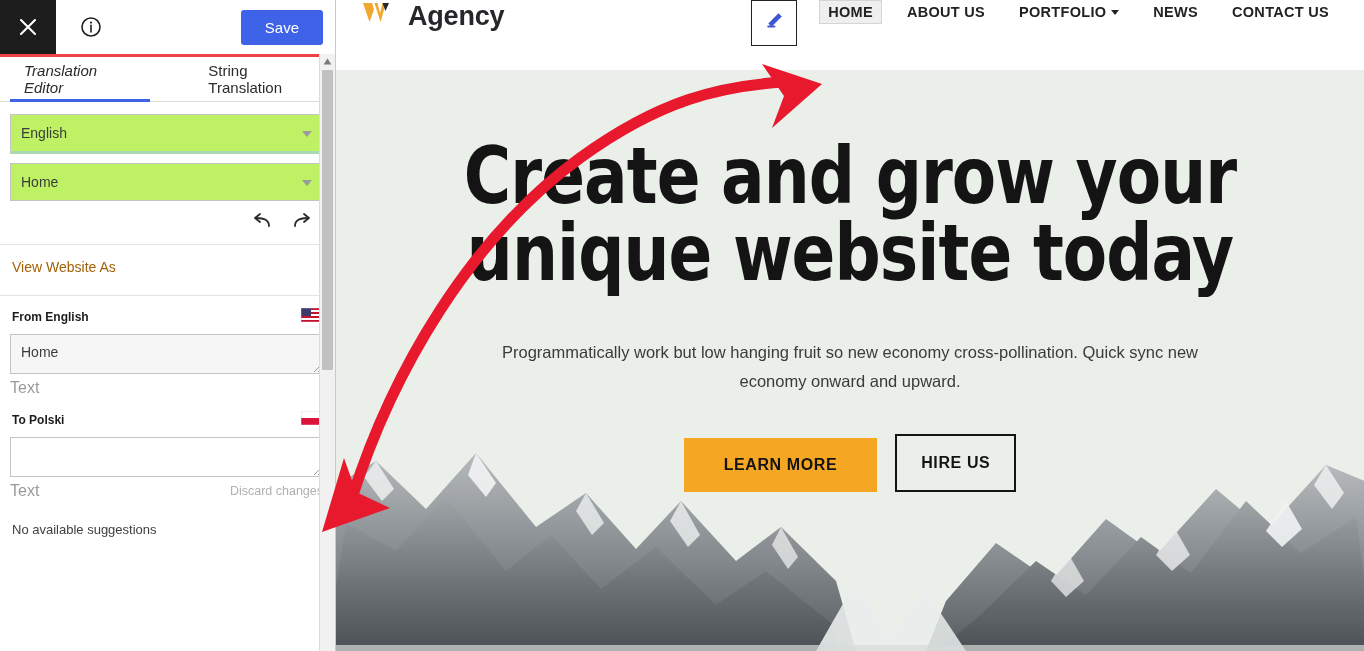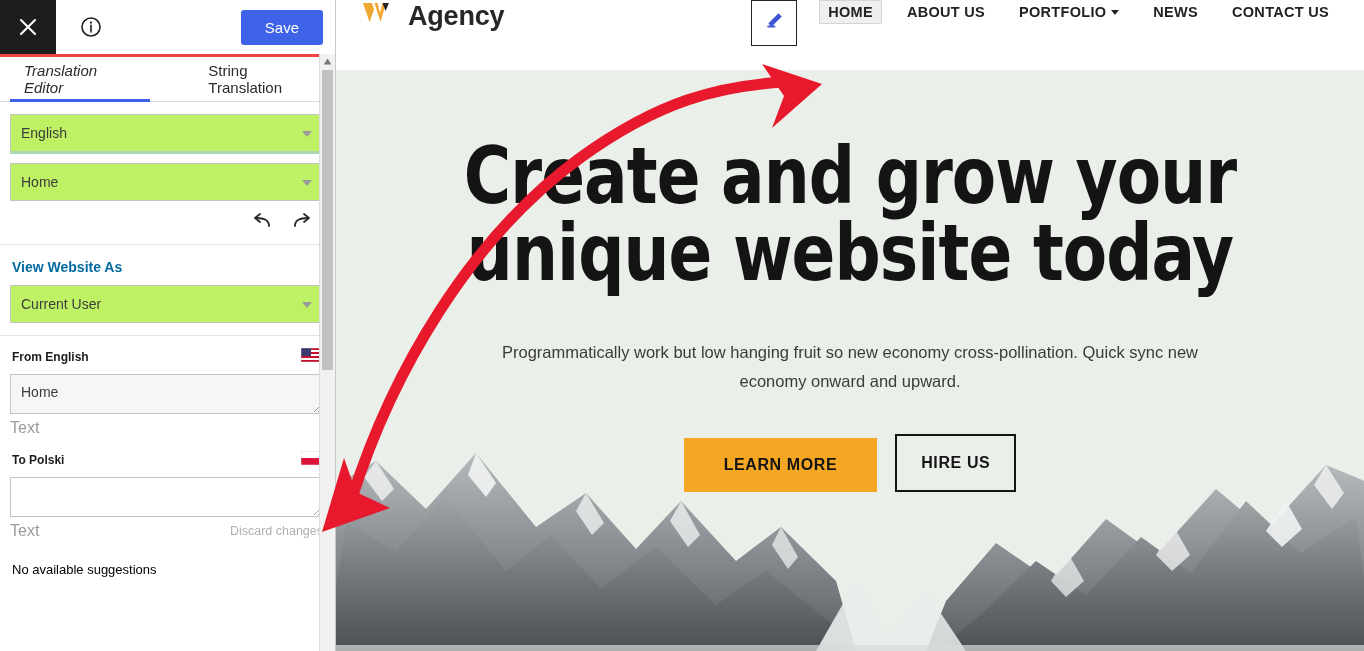--- a/index.html
+++ b/index.html
@@ -126,22 +126,22 @@
     display: flex;
     justify-content: flex-end;
     align-items: center;
     gap: 18px;
     padding: 2px 12px 4px 0;
   }
   .icon-btn { cursor: pointer; display:flex; }
 
   .sec-title {
     font-size: 14px;
-    font-weight: bold;
-    color: #0369a1;
+    font-weight: normal;
+    color: #a16207;
     margin: 2px 0 10px 2px;
   }
 
   .lang-head {
     display: flex;
     align-items: center;
     justify-content: space-between;
     margin: 0 2px 8px 2px;
   }
   .lang-head-label {
@@ -184,21 +184,21 @@
     font-size: 16px;
     color: #9a9a9a;
   }
   .discard {
     font-size: 12.5px;
     color: #b0b0b0;
     cursor: pointer;
   }
   .suggestions {
     font-size: 13px;
-    color: #000000;
+    color: #404040;
     margin: 22px 0 0 2px;
   }
 
   
   .sb-scroll {
     position: absolute;
     right: 0; top: 54px;
     width: 16px;
     height: 597px;
     background: #f1f1f1;
@@ -421,24 +421,20 @@
           <svg width="22" height="18" viewBox="0 0 22 18" aria-hidden="true">
             <path d="M4 14 C4 8 9 6 17 6" stroke="#2a2a2a" stroke-width="1.8" fill="none" stroke-linecap="round"></path>
             <path d="M13 2 L18 6 L13 10" stroke="#2a2a2a" stroke-width="1.8" fill="none" stroke-linecap="round" stroke-linejoin="round"></path>
           </svg>
         </span>
       </div>
     </div>
 
     <div class="sb-section">
       <div class="sec-title">View Website As</div>
-      <div class="sel" style="margin-bottom:2px;">
-        <span>Current User</span>
-        <span class="caret"></span>
-      </div>
     </div>
 
     <div class="sb-section no-border">
       <div class="lang-head">
         <span class="lang-head-label">From English</span>
         <span>
           <svg width="22" height="14" viewBox="0 0 22 14" aria-hidden="true">
             <rect width="22" height="14" fill="#ffffff"></rect>
             <g fill="#c8102e">
               <rect y="0" width="22" height="2"></rect>

